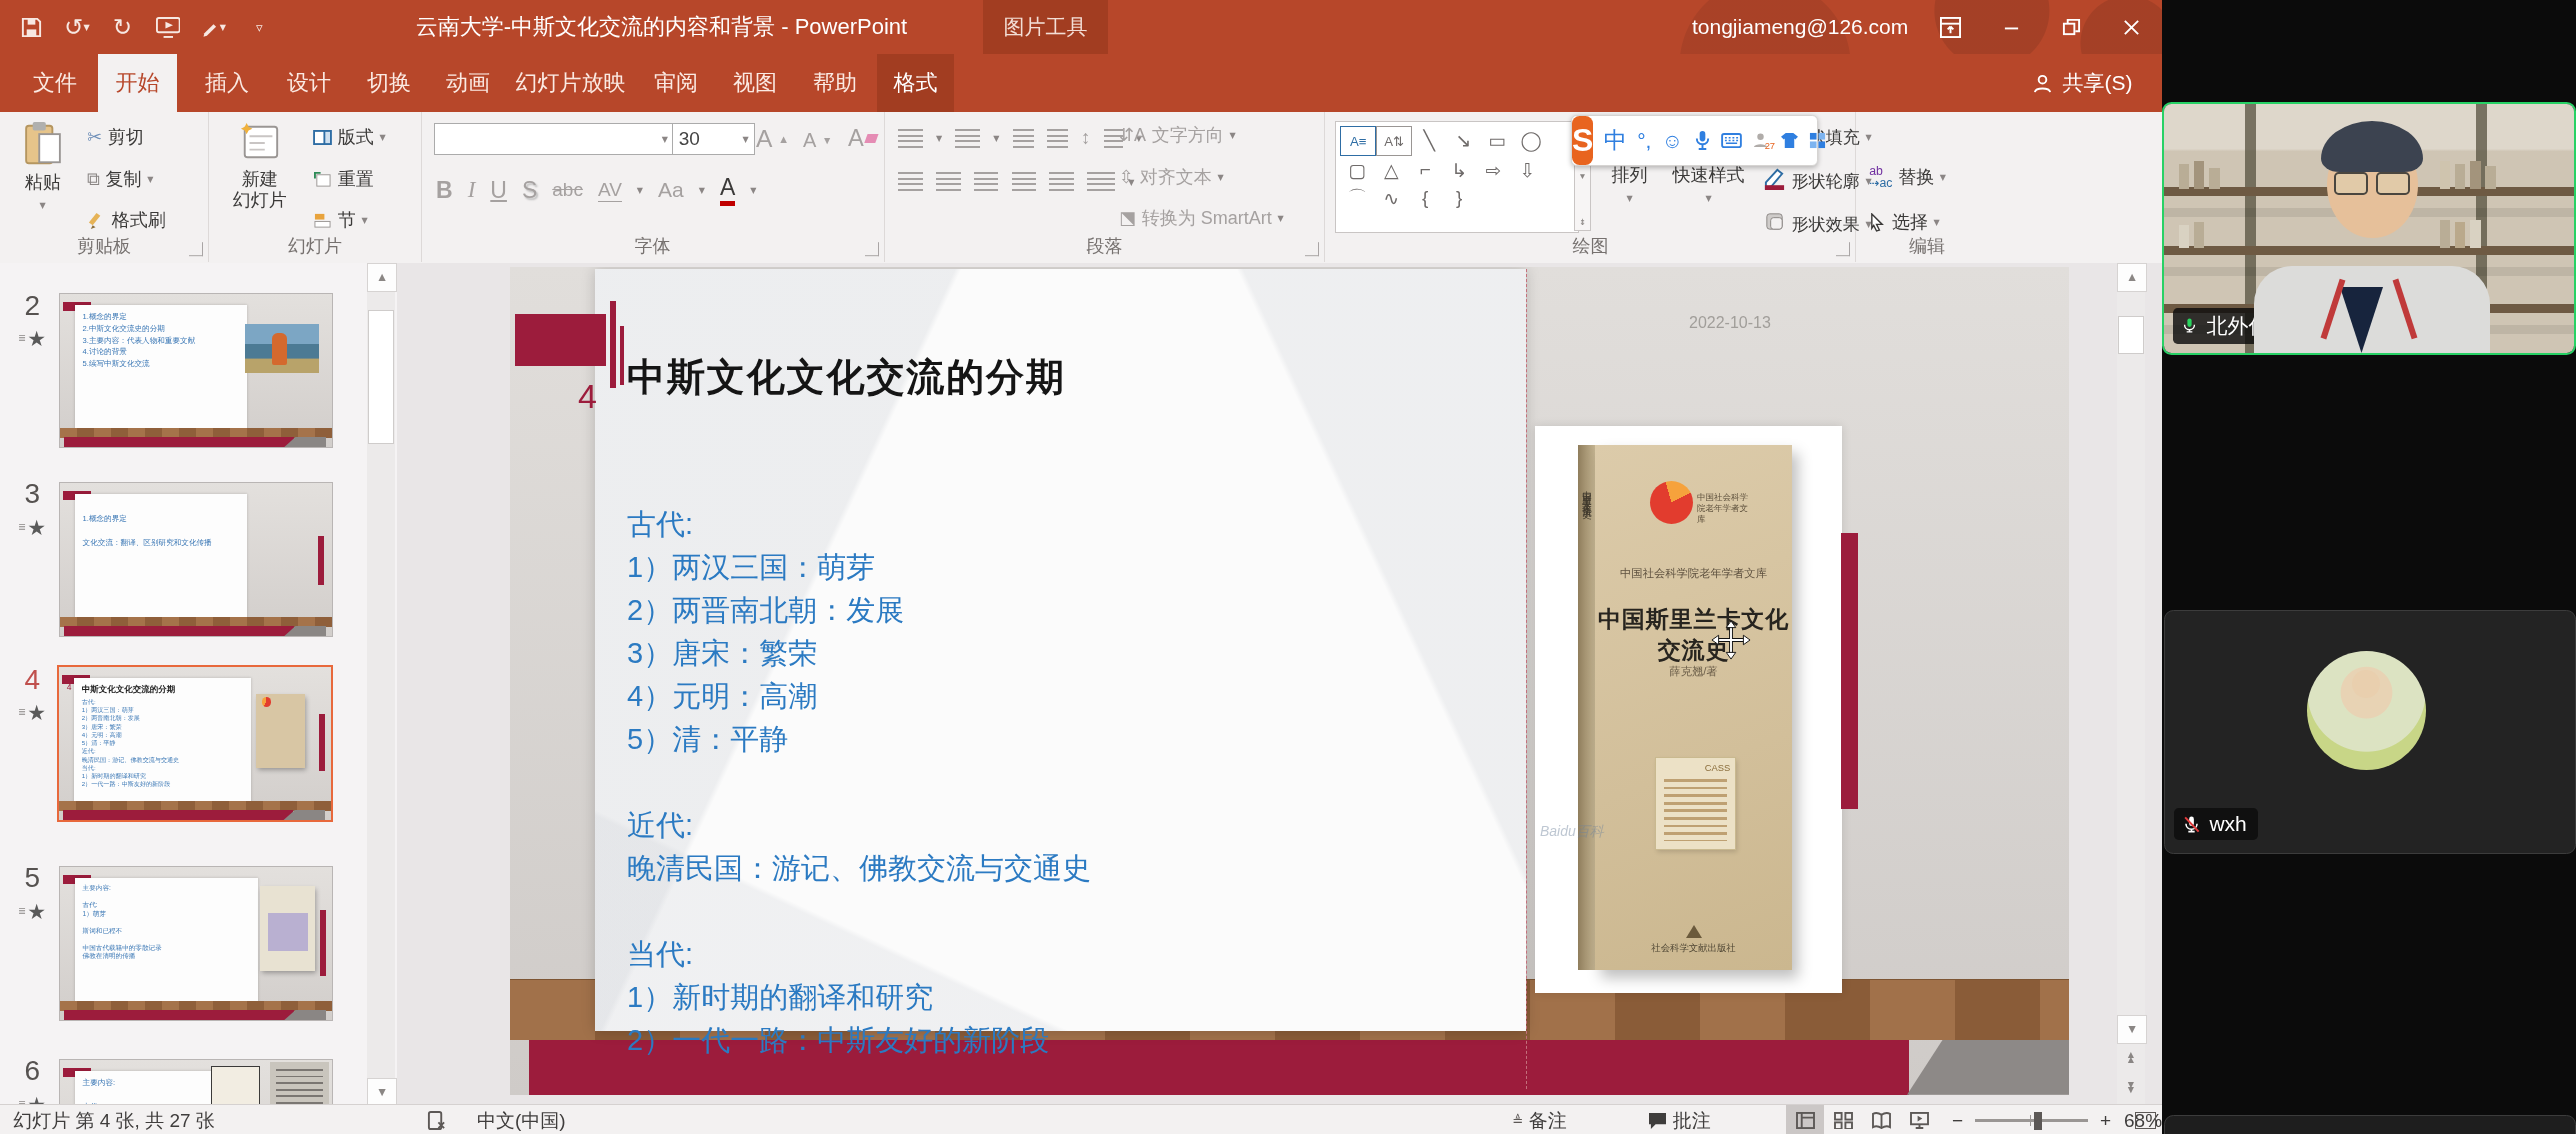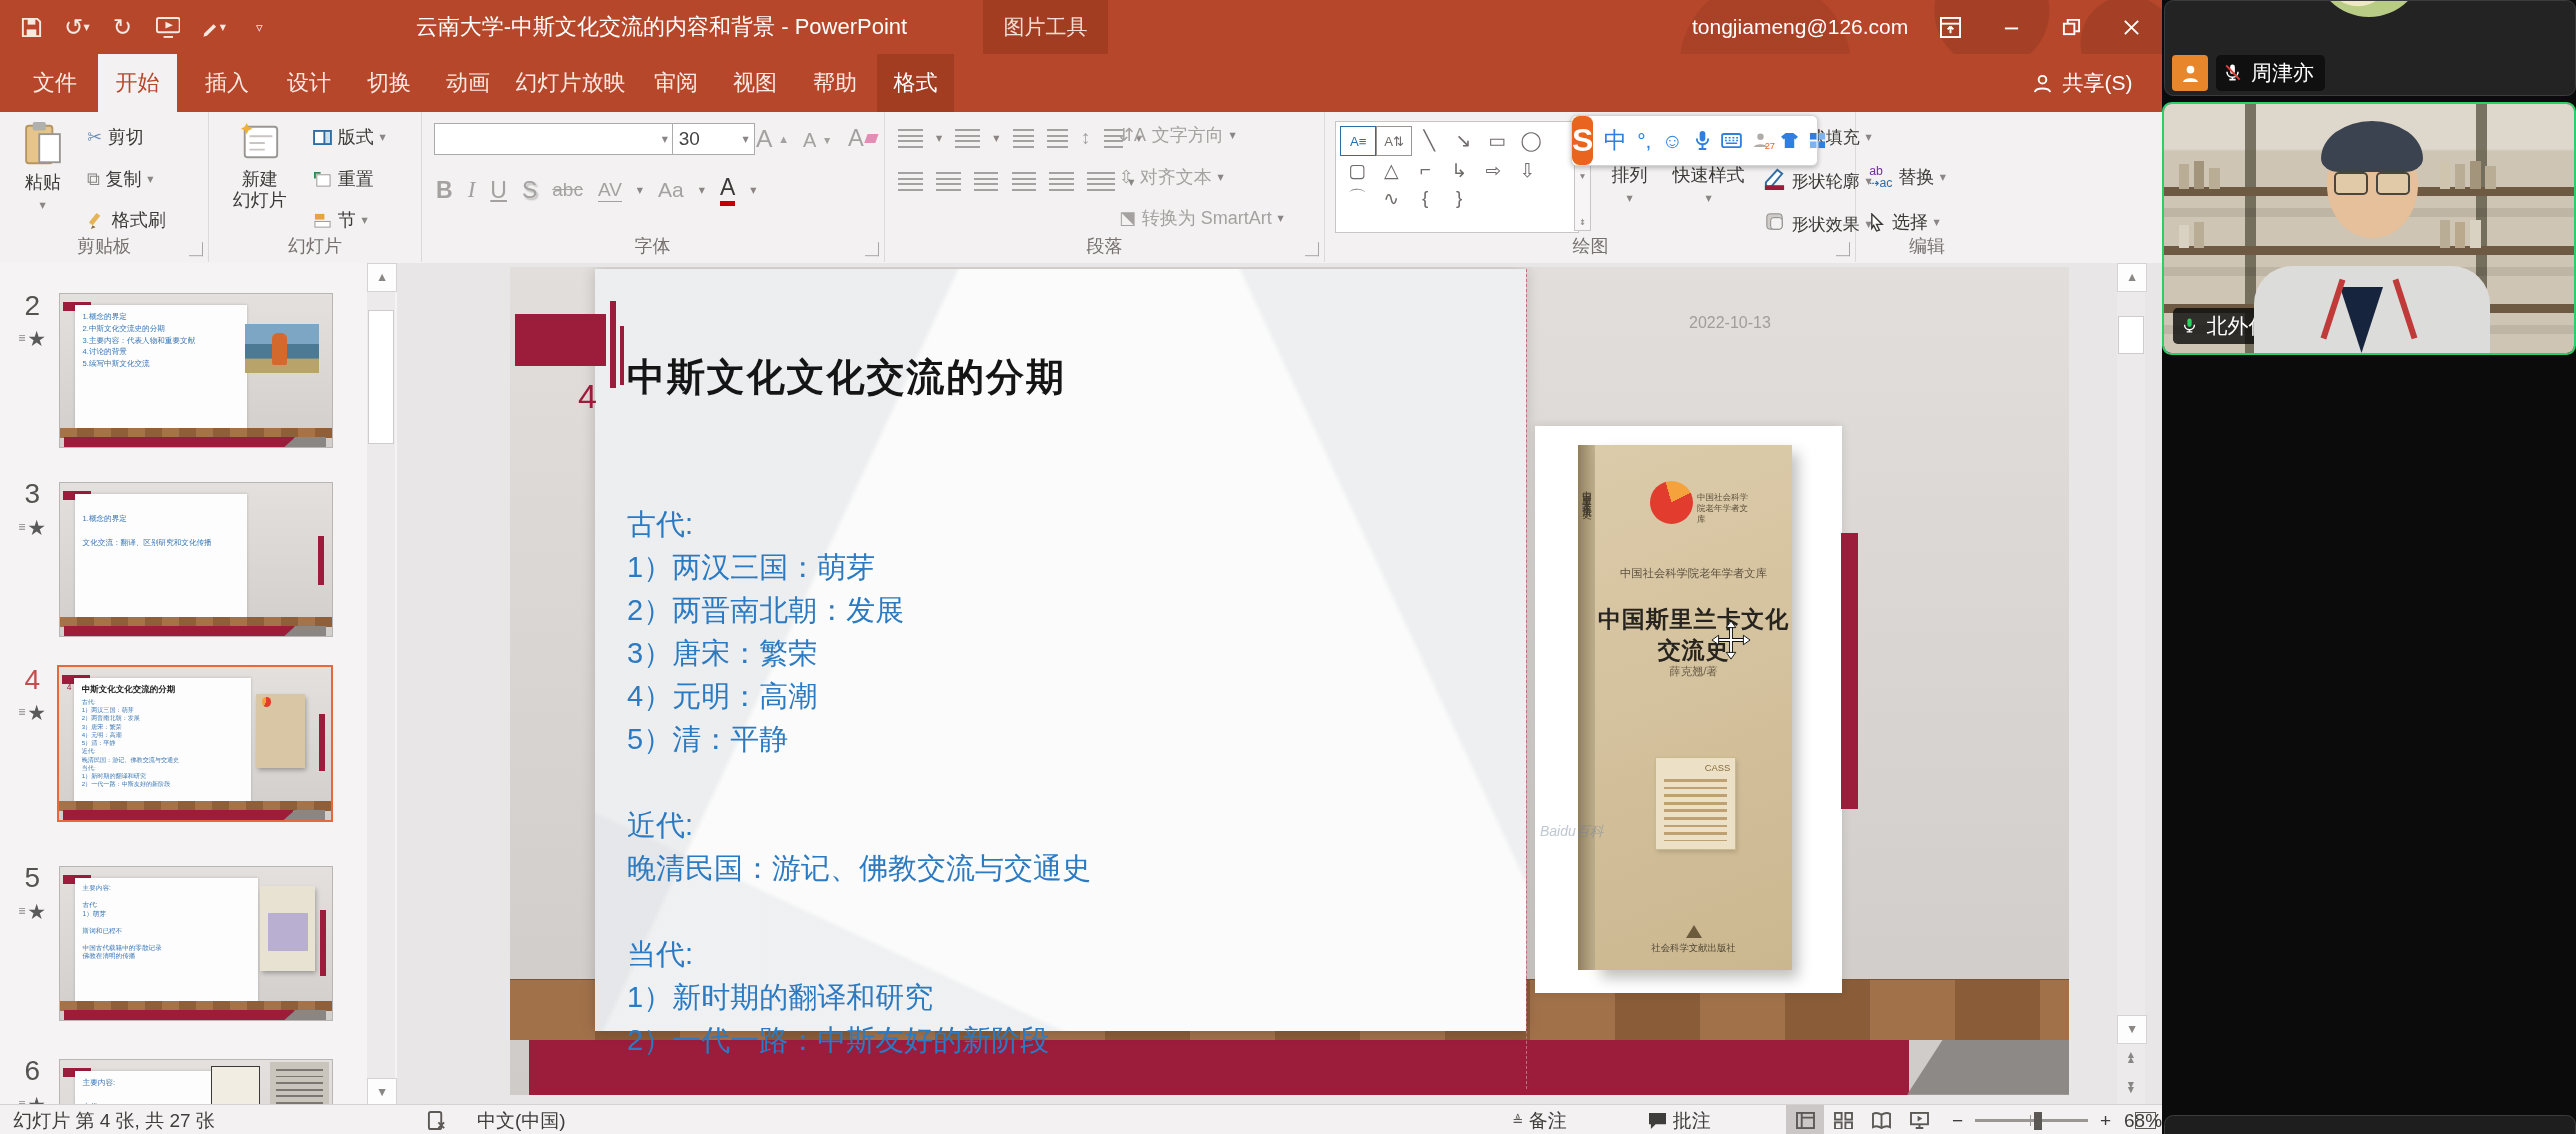--- a/index.html
+++ b/index.html
@@ -756,38 +756,20 @@
 
     <div class="it" style="left:2181px;"></div>
 
     <div class="it" style="right:5.7px;">
         <span class="fit"></span>
       </div>
   </div>
 
   <div class="sidebar">
 
-    <div class="tile" style="top:0;height:94px;">
-      <div class="half-avatar"></div>
-      <div class="hostbox">
-        <svg width="21" height="21" viewBox="0 0 22 22">
-            <circle cx="11" cy="7" r="4" fill="#fff"></circle>
-            <path d="M3 20c1-5.5 15-5.5 16 0z" fill="#fff"></path>
-          </svg>
-      </div>
-      <div class="chip" style="left:51px;top:54px;">
-        <svg width="19" height="23" viewBox="0 0 24 24">
-            <rect x="9" y="2" width="6" height="12" rx="3" fill="#fff"></rect>
-            <path d="M5 11c0 4 3 7 7 7s7-3 7-7" fill="none" stroke="#fff" stroke-width="2"></path>
-            <path d="M12 18v3M8 21h8" stroke="#fff" stroke-width="2"></path>
-            <path d="M4 3l17 18" stroke="#e23b3b" stroke-width="2.6"></path>
-          </svg>
-        <span>周津亦</span>
-      </div>
-    </div>
 
     <div class="tile speaking" style="top:102px;height:249px;">
       <div class="scene">
         <div class="post" style="left:81px;"></div>
         <div class="post" style="left:312px;"></div>
         <div class="shelfrow" style="top:83px;"></div>
         <div class="shelfrow" style="top:142px;"></div>
         <div class="shelfrow" style="top:200px;"></div>
         <div class="bookrow" style="left:15px;top:53px;">
             <span class="bk" style="height:24.6px;"></span>
@@ -824,19 +806,31 @@
         <svg width="17" height="23" viewBox="0 0 24 24">
             <rect x="9" y="2" width="6" height="12" rx="3" fill="#2ad45f"></rect>
             <path d="M5 11c0 4 3 7 7 7s7-3 7-7" fill="none" stroke="#fff" stroke-width="2"></path>
             <path d="M12 18v3M8 21h8" stroke="#fff" stroke-width="2"></path>
           </svg>
         <span>北外佟加蒙</span>
       </div>
     </div>
 
 
+    <div class="tile" style="top:610px;height:242px;">
+      <div class="avatar-circle av-baby" style="left:142px;top:40px;width:119px;height:119px;"></div>
+      <div class="chip" style="left:9.4px;bottom:13.2px;">
+        <svg width="19" height="23" viewBox="0 0 24 24">
+            <rect x="9" y="2" width="6" height="12" rx="3" fill="#fff"></rect>
+            <path d="M5 11c0 4 3 7 7 7s7-3 7-7" fill="none" st="" stroke="#fff" stroke-width="2"></path>
+            <path d="M12 18v3M8 21h8" stroke="#fff" stroke-width="2"></path>
+            <path d="M4 3l17 18" stroke="#e23b3b" stroke-width="2.6"></path>
+          </svg>
+        <span>wxh</span>
+      </div>
+    </div>
 
 
     <div class="tile" style="top:1115px;height:20px;border-radius:9.4px 9.4px 0 0;background:#1e1e1e;"></div>
   </div>
 
 </div>
 
 
 </body></html>

